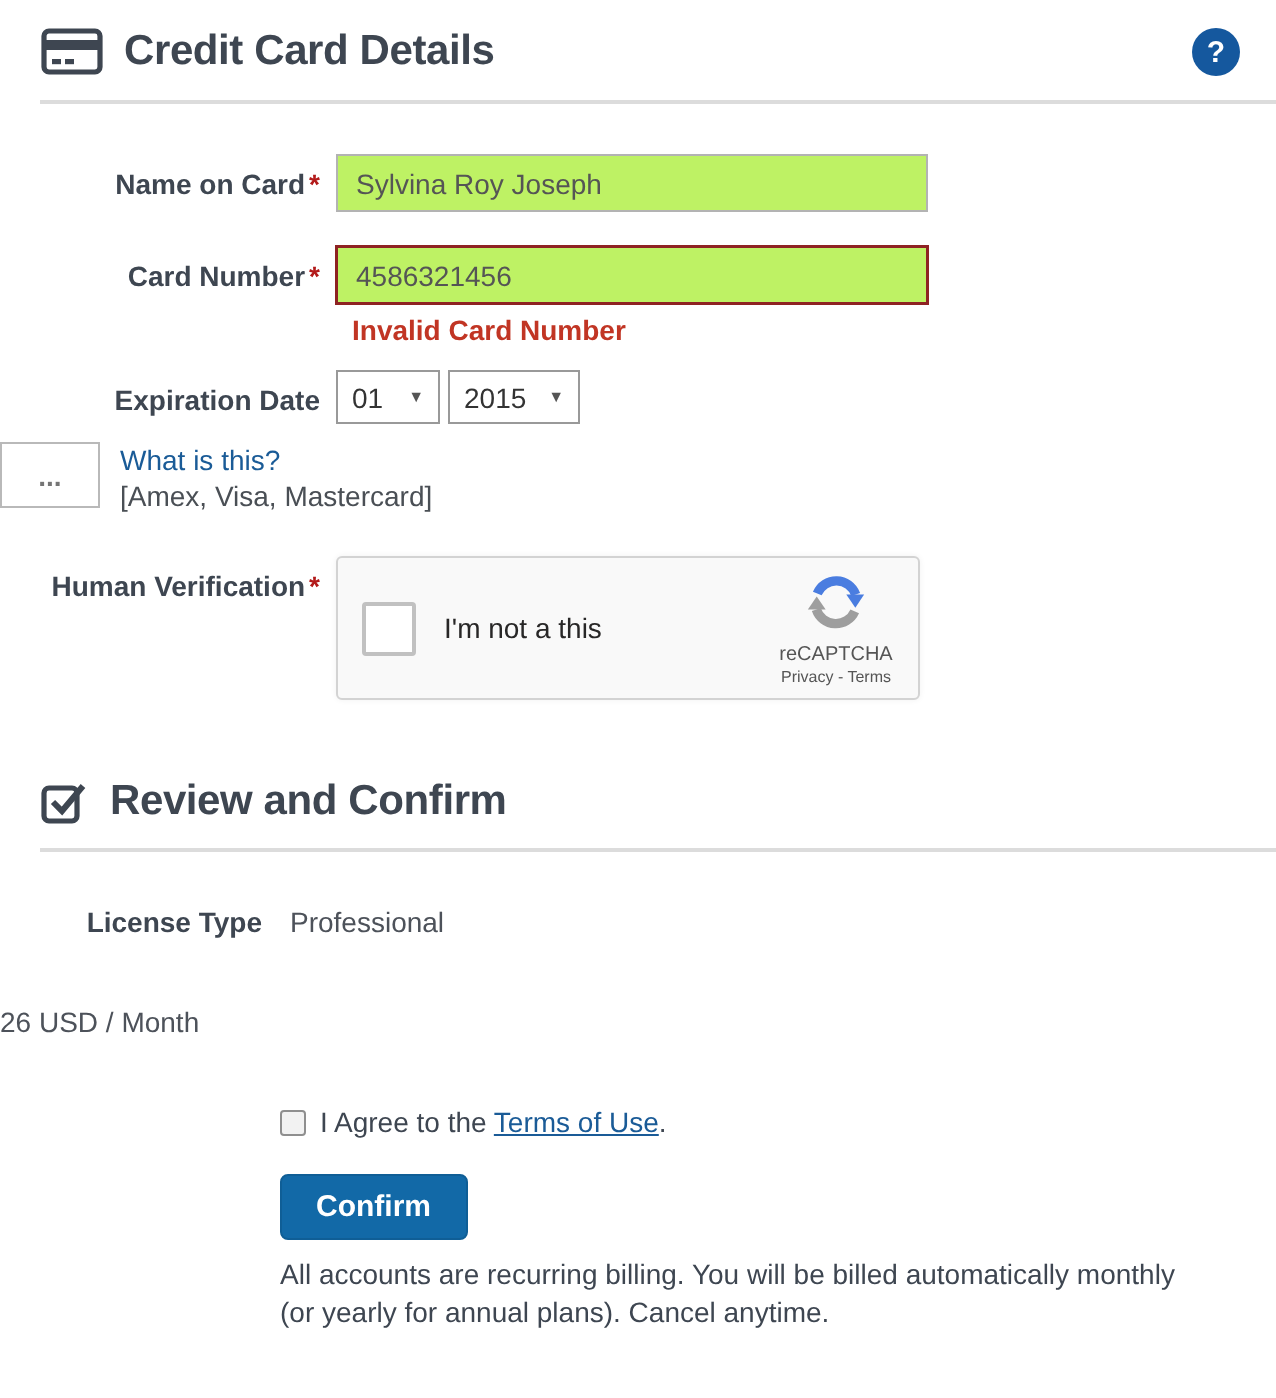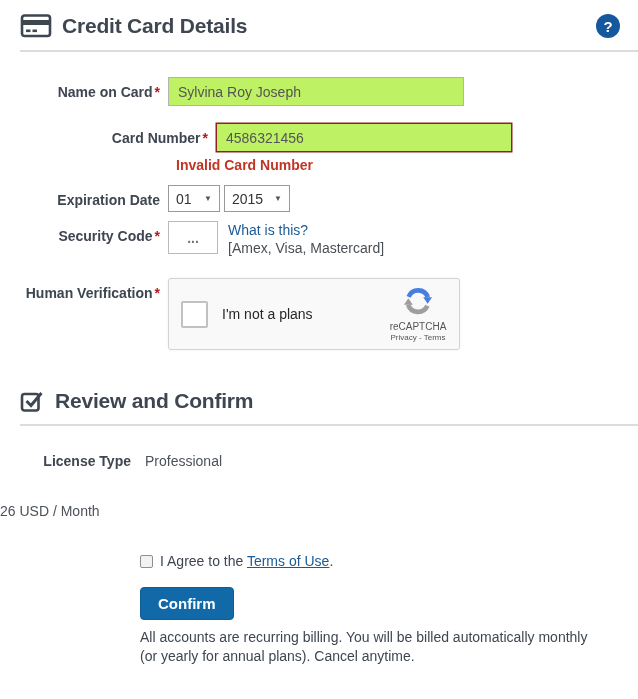--- a/index.html
+++ b/index.html
@@ -43,21 +43,21 @@
     border:1px solid #b3b3b3; border-radius:0;
     padding:0 9px; font-size:14px; color:#555;
     font-family:"Liberation Sans", sans-serif;
     background:#bef264; outline:none;
   }
   .text-input.error-border { border:1px solid #8e2323; box-shadow:0 0 0 0.5px #8e2323; }
   .field-error {
     margin:5px 0 0 176px; font-size:14px; color:#c13524;font-weight:bold;
   }
   .row-name { margin-bottom:17px; }
-  .row-number { margin-bottom:0;margin-left:48px; }
+  .row-number { margin-bottom:0; }
   .row-exp { margin-top:12px; }
   .sel-box {
     height:27px; box-sizing:border-box;
     border:1px solid #999; background:#fff;
     display:inline-flex; align-items:center; justify-content:space-between;
     padding:0 7px; font-size:14px; color:#333; cursor:pointer;
   }
   .sel-month { width:52px; margin-right:4px; }
   .sel-year { width:66px; }
   .sel-arrow { font-size:8px; color:#555; margin-left:6px; }
@@ -165,37 +165,34 @@
       <span>01</span>
       <span class="sel-arrow">▼</span>
     </div>
     <div class="sel-box sel-year">
       <span>2015</span>
       <span class="sel-arrow">▼</span>
     </div>
   </div>
 
   <div class="form-row row-sec">
-    <div class="form-label">
-      <span>Security Code</span><span class="req">*</span>
-    </div>
     <input class="sec-input" type="text" placeholder="..." style="">
     <div class="sec-side">
       <a class="link">What is this?</a><br>
       <span class="sec-hint">[Amex, Visa, Mastercard]</span>
     </div>
   </div>
 
   <div class="form-row row-verif">
     <div class="form-label">
       <span>Human Verification</span><span class="req">*</span>
     </div>
     <div class="recaptcha">
       <div class="rc-checkbox"></div>
-      <div class="rc-label">I'm not a plans</div>
+      <div class="rc-label">I'm not a this</div>
       <div class="rc-brand">
         <svg width="30" height="30" viewBox="0 0 32 32">
           <path d="M 6 11.5 A 11 11 0 0 1 26.5 12" fill="none" stroke="#4a7de0" stroke-width="5"></path>
           <polygon points="21.5,12 31,12 26.3,19" fill="#4a7de0"></polygon>
           <path d="M 26 21 A 11 11 0 0 1 5.5 20" fill="none" stroke="#9e9e9e" stroke-width="5"></path>
           <polygon points="1,20 10.5,20 5.7,13" fill="#9e9e9e"></polygon>
         </svg>
         <div class="rc-brand-name">reCAPTCHA</div>
         <div class="rc-links">
           <span>Privacy</span><span> - </span><span>Terms</span>

